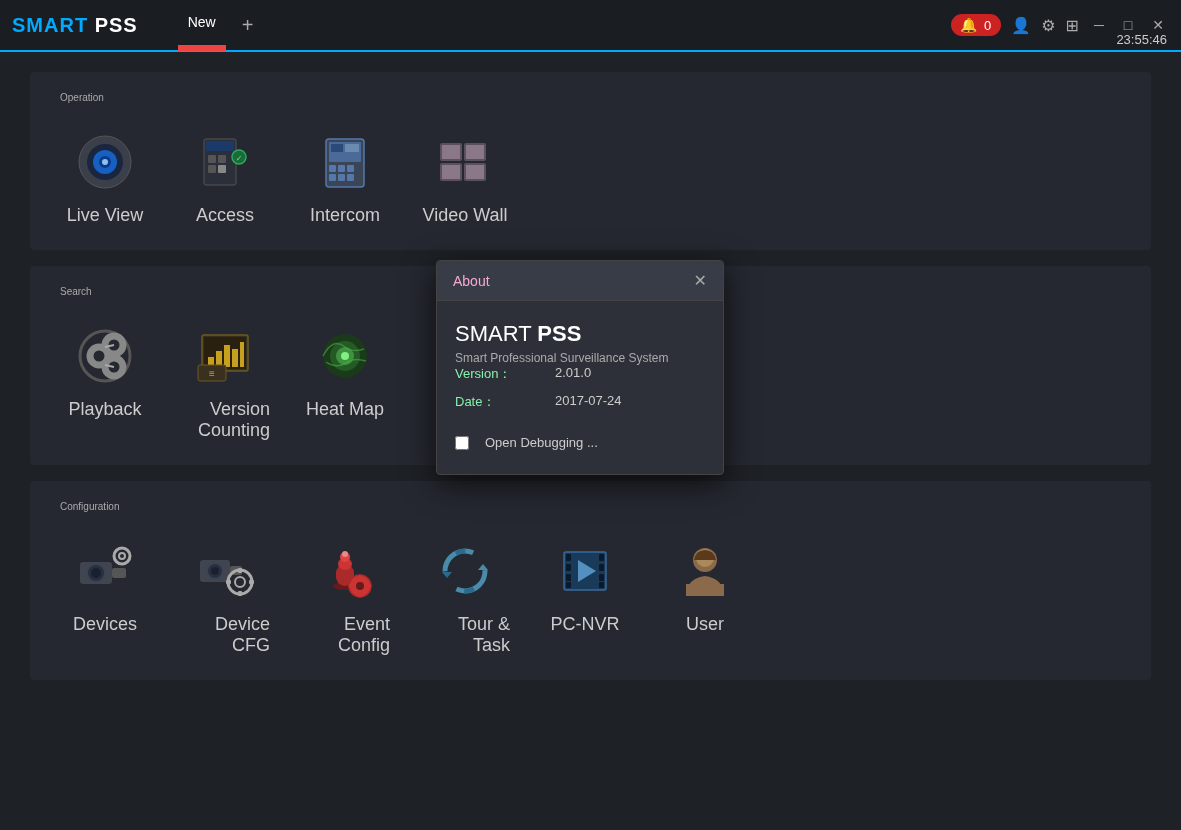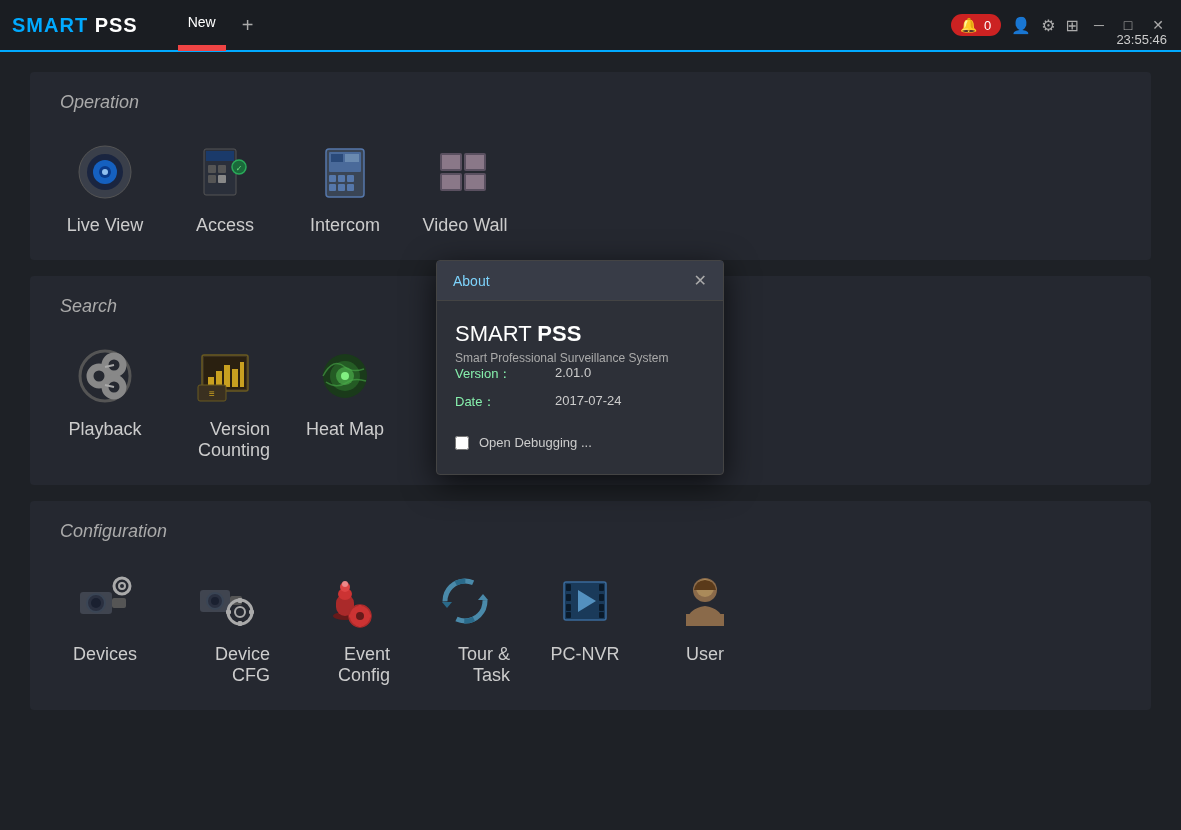--- a/index.html
+++ b/index.html
@@ -85,24 +85,23 @@
 
     
     #main {
       padding: 20px 30px;
       height: calc(830px - 52px);
       overflow-y: auto;
     }
 
     .section-title {
       color: #aaa;
-      font-size: 18px;
+      font-size: 10px;
       margin-bottom: 18px;
       padding-bottom: 6px;
-      font-style: italic;
     }
 
     .section {
       background: #252830;
       border-radius: 4px;
       padding: 20px 30px 24px;
       margin-bottom: 16px;
     }
 
     .icon-grid {
@@ -155,21 +154,21 @@
     }
     #about-header {
       background: #383c47;
       padding: 10px 16px;
       display: flex;
       align-items: center;
       justify-content: space-between;
       border-bottom: 1px solid #444;
     }
     #about-header-title {
-      color: #7dd3fc;
+      color: #f9a8d4;
       font-size: 14px;
     }
     #about-close {
       color: #aaa;
       cursor: pointer;
       font-size: 16px;
     }
     #about-body {
       padding: 20px 18px 24px;
     }
@@ -194,21 +193,21 @@
       width: 100px;
       color: #86efac;
     }
     .about-row-value {
       color: #ccc;
     }
     #debug-row {
       margin-top: 24px;
       display: flex;
       align-items: center;
-      gap: 10px;
+      gap: 16px;
       font-size: 13px;
       color: #ccc;
     }
     #debug-checkbox {
       width: 14px;
       height: 14px;
       accent-color: #555;
     }
   </style>
 </head>

